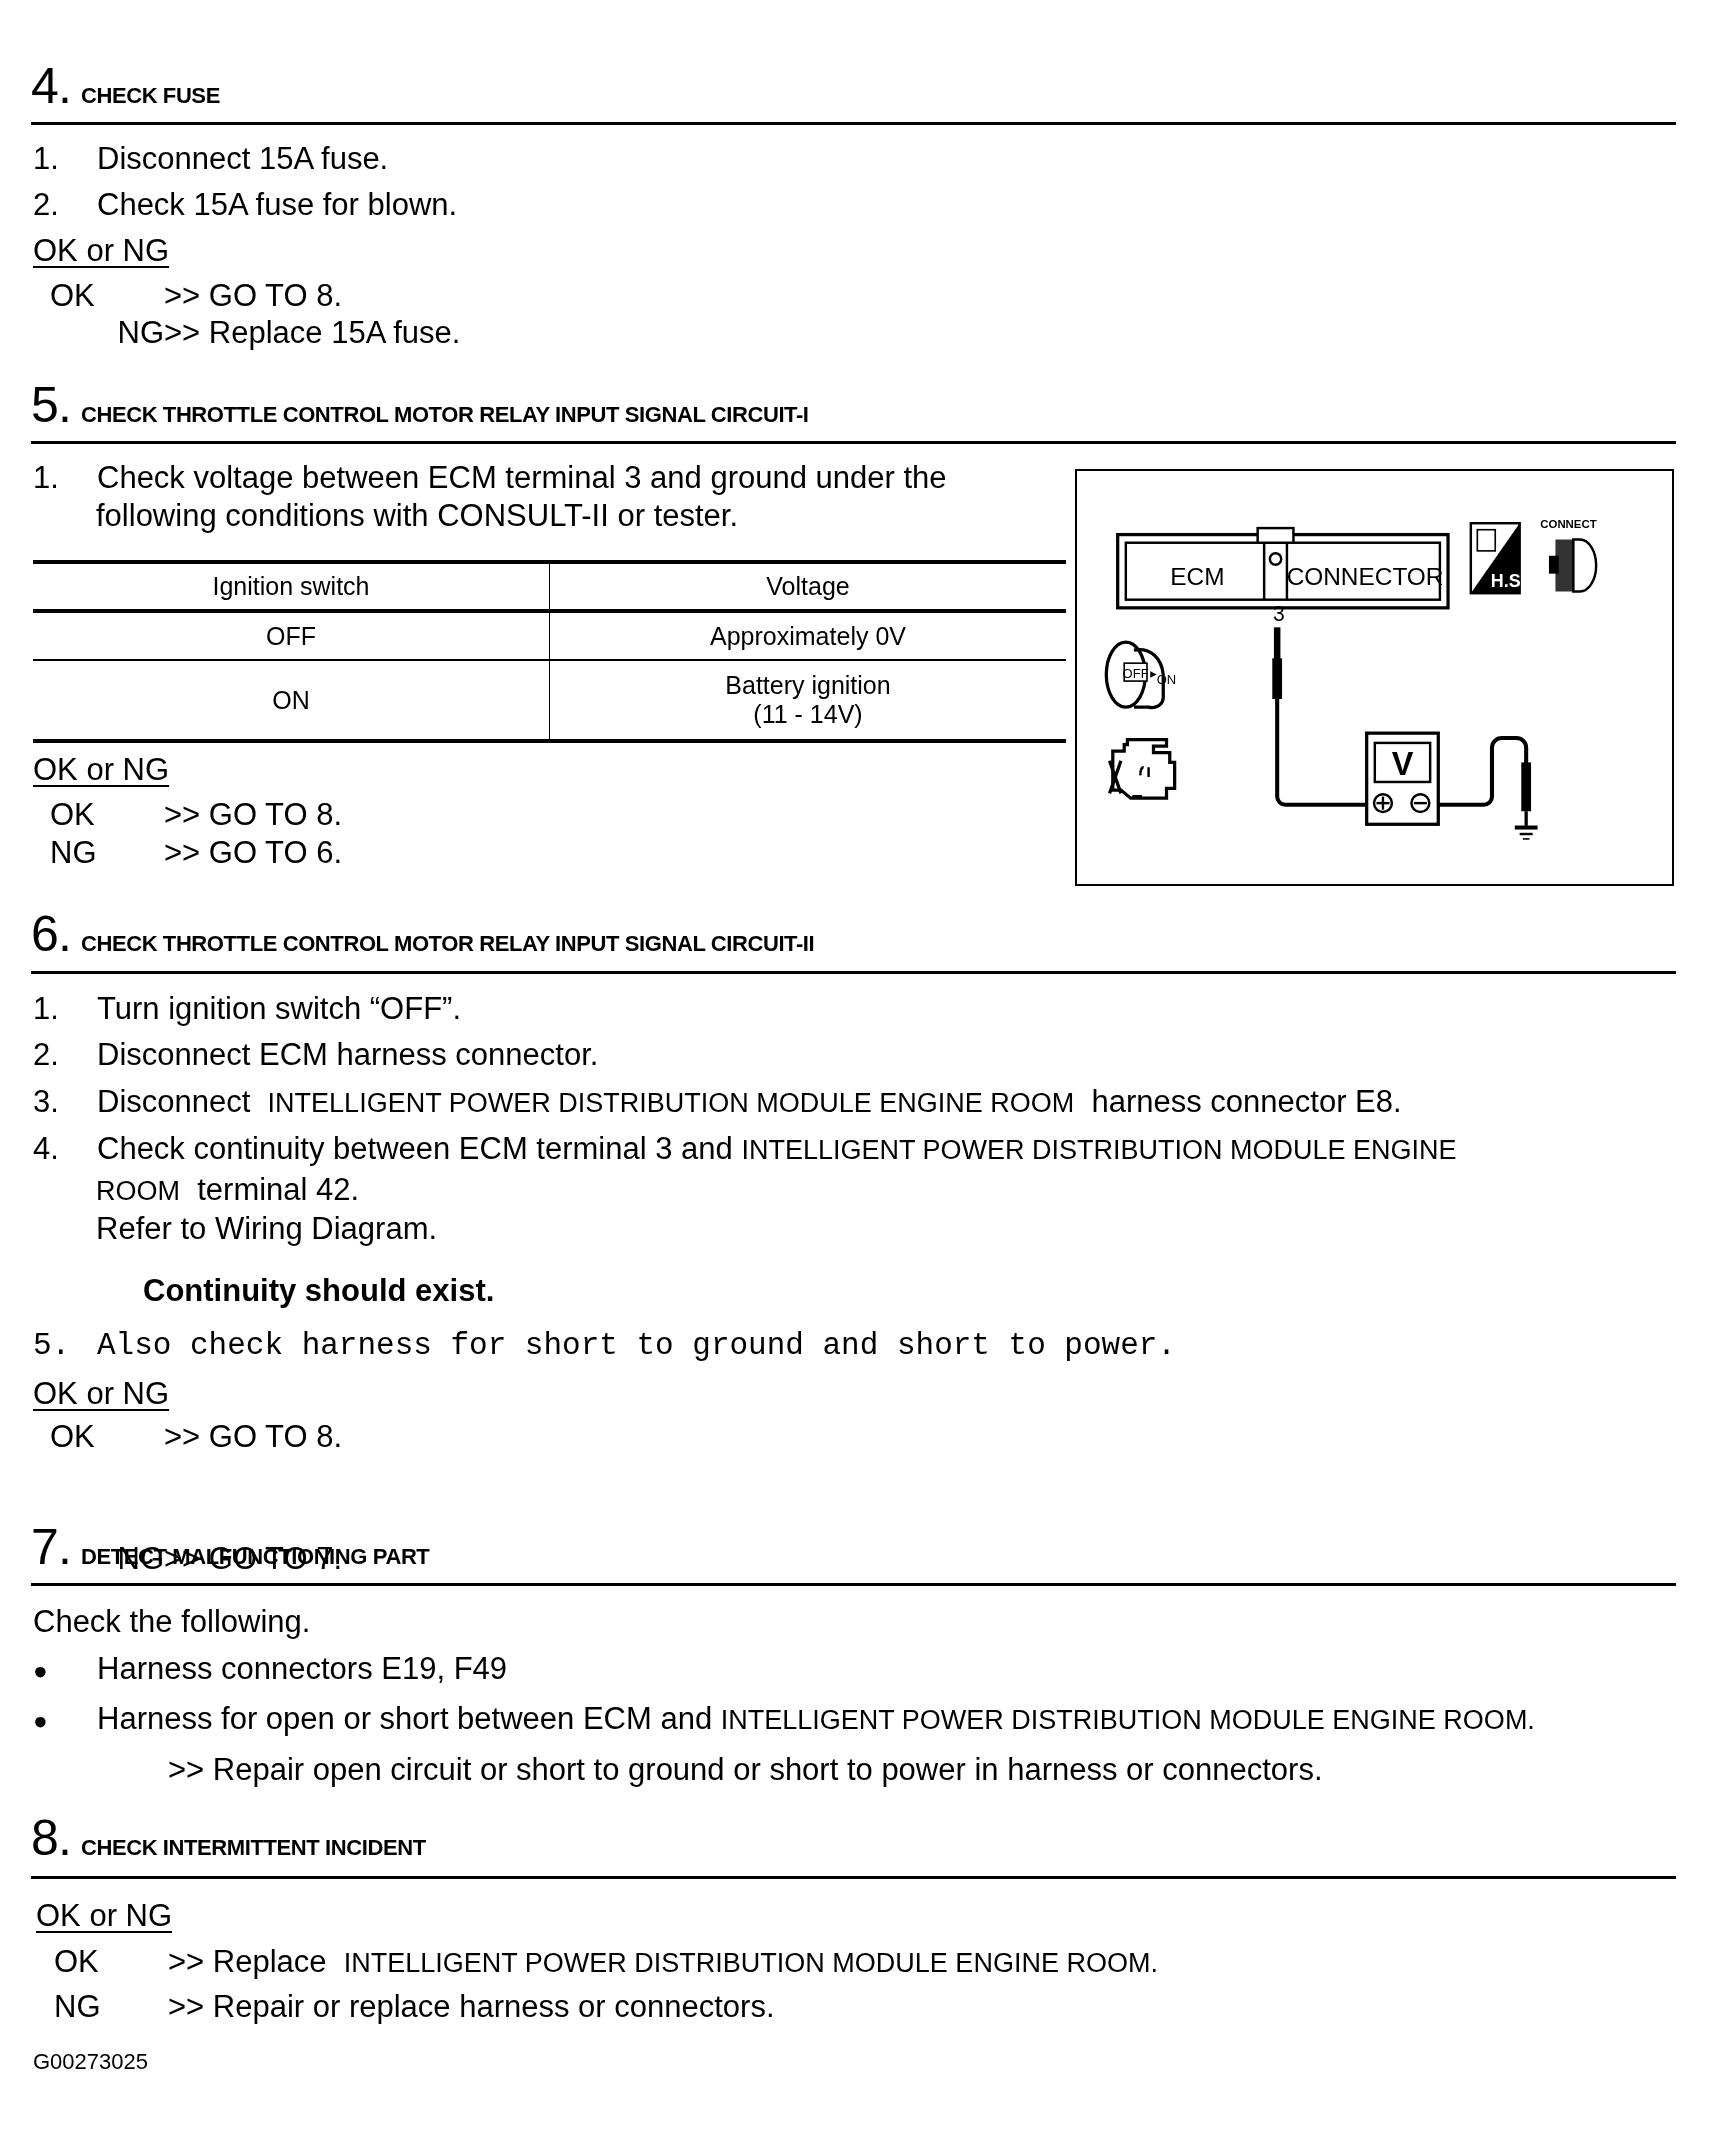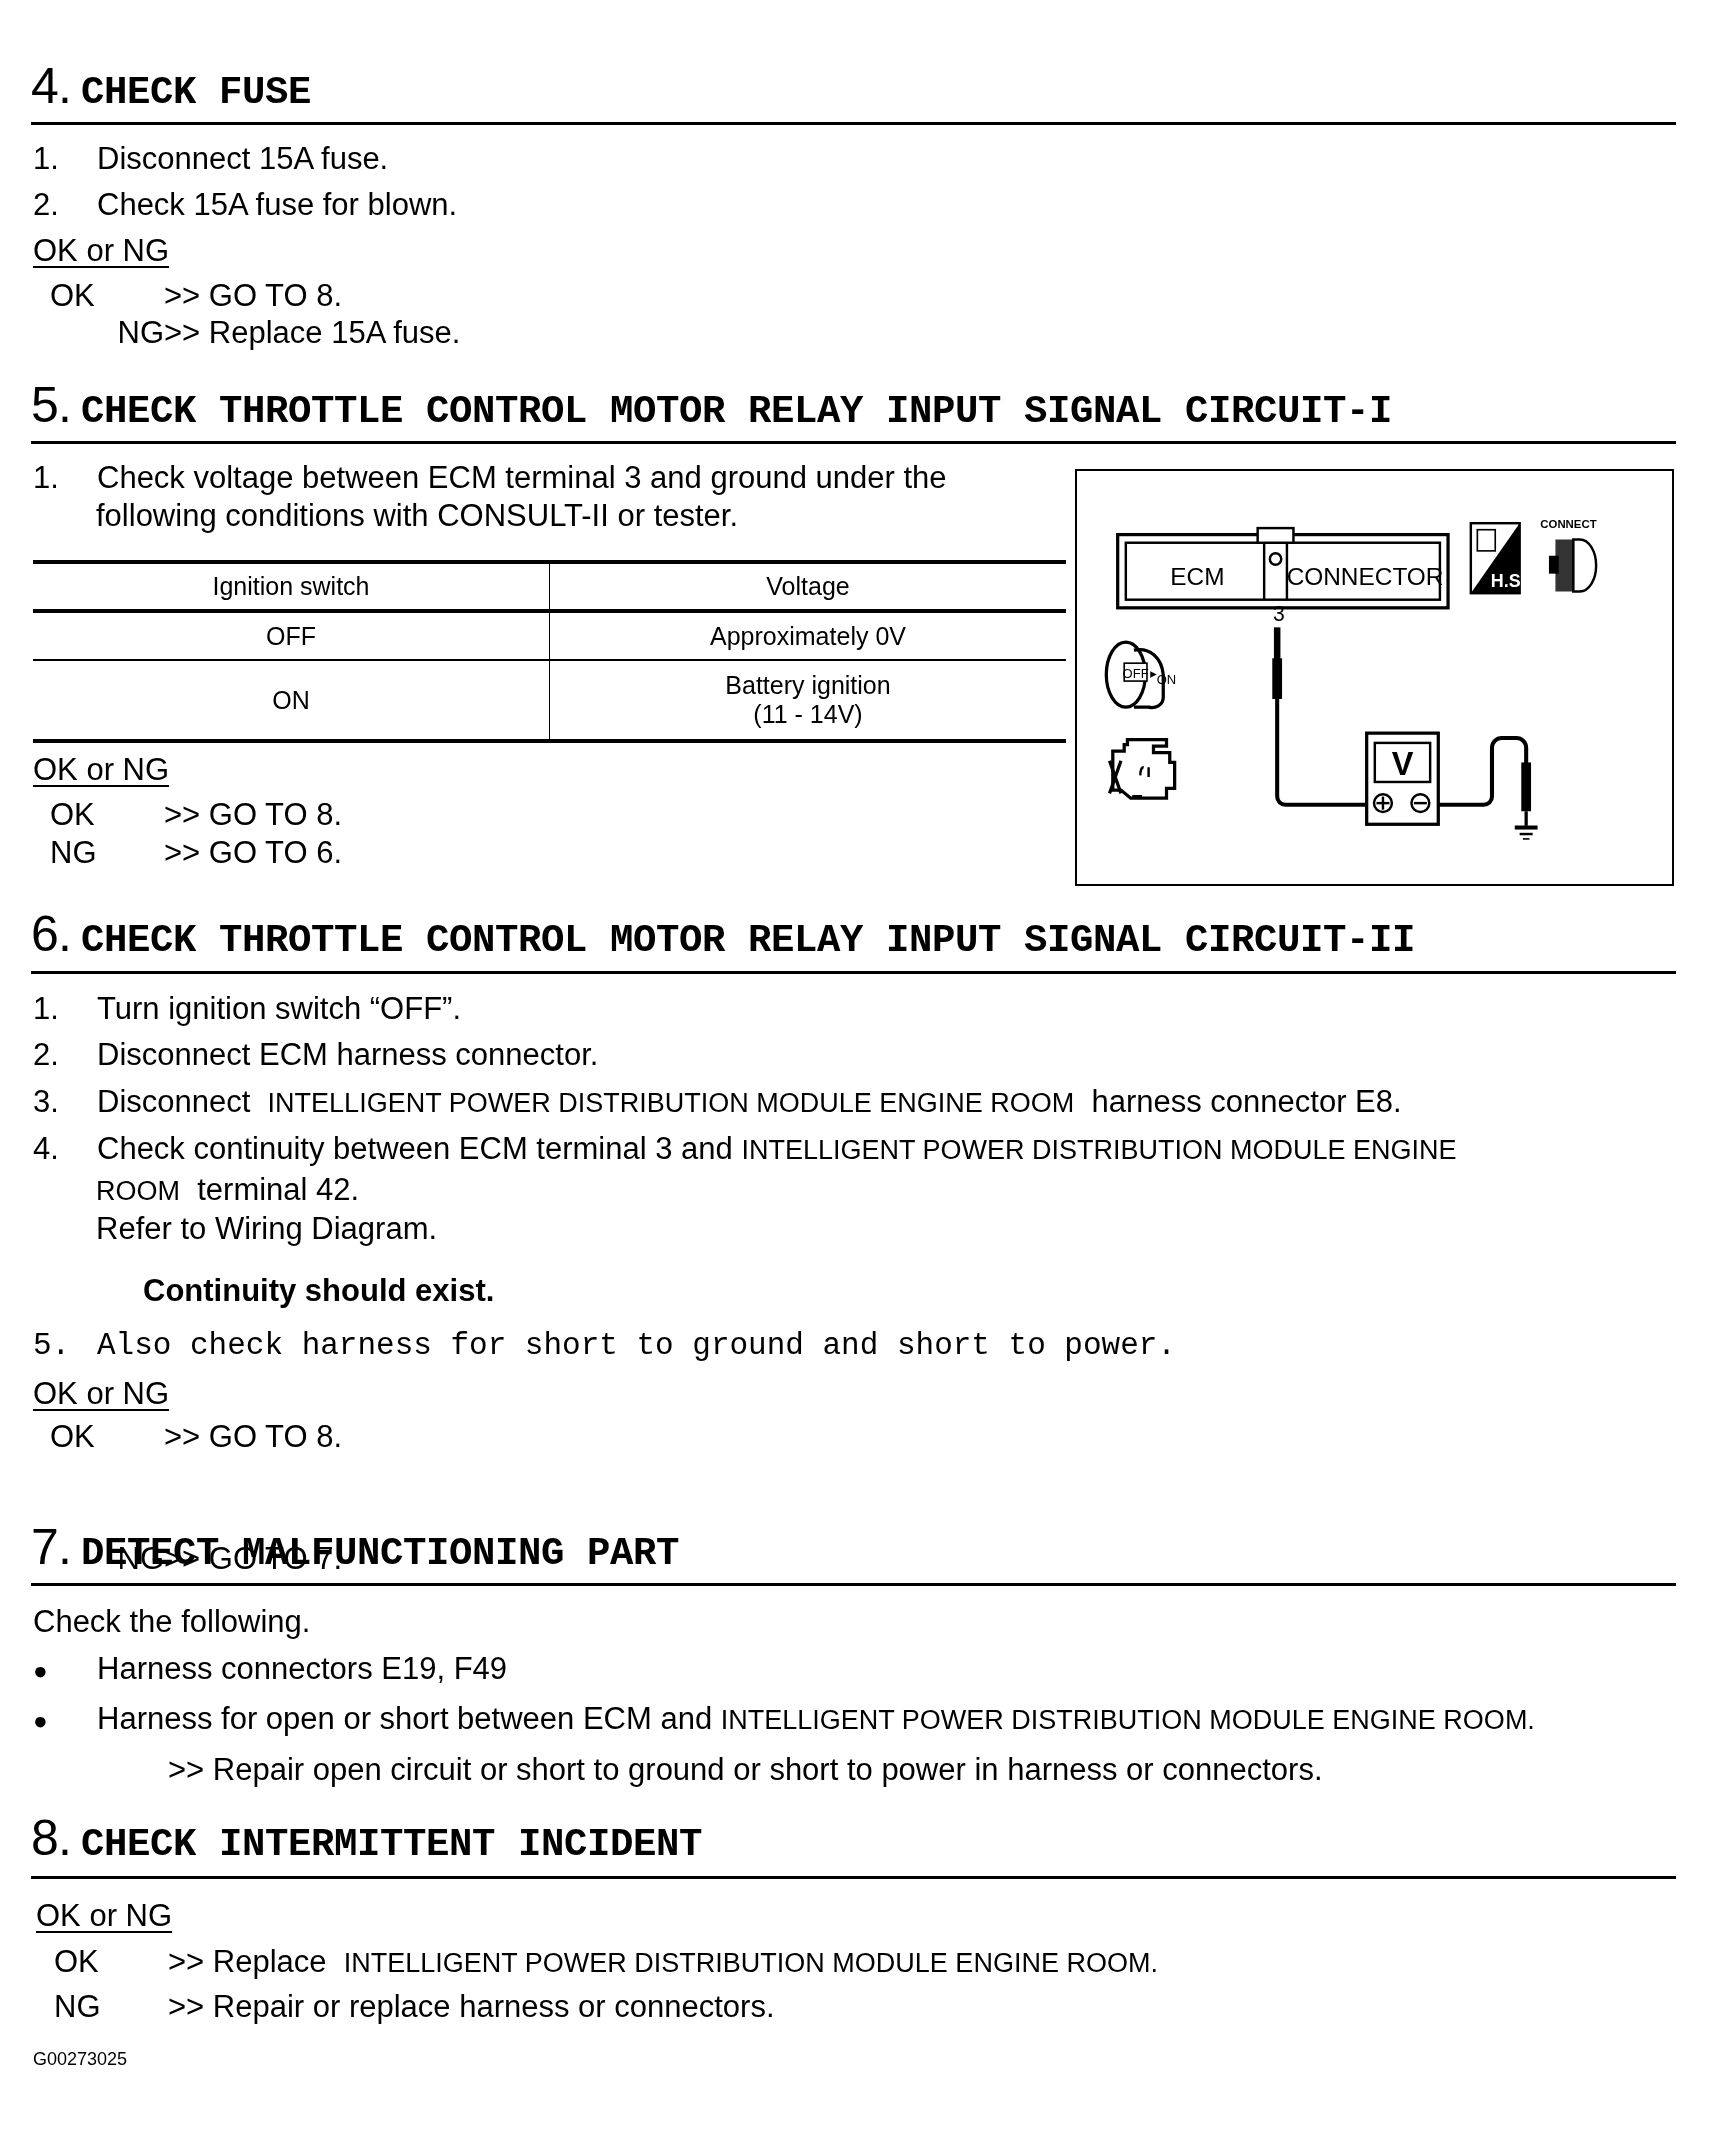--- a/index.html
+++ b/index.html
@@ -1,20 +1,20 @@
 <!DOCTYPE html>
 <html style="font-size:13px"><head>
 <meta charset="utf-8">
 <style>
   html,body{margin:0;padding:0;background:#fff;}
   body{width:1728px;height:2140px;position:relative;overflow:hidden;color:#000;
        font-family:"Liberation Sans", sans-serif;}
   .step-head{position:absolute;left:31px;white-space:nowrap;}
   .step-num{font-size:50px;font-weight:normal;letter-spacing:-0.8px;}
-  .step-title{font-size:39px;font-weight:bold;margin-left:9.8px;letter-spacing:-0.4px;font-family:Liberation Mono, monospace;}
+  .step-title{font-size:22px;font-weight:bold;margin-left:9.8px;letter-spacing:-0.4px;}
   .rule{position:absolute;left:31px;width:1645px;height:3.3px;background:#000;}
   .line{position:absolute;font-size:31px;white-space:nowrap;line-height:1.2;}
   .num{display:inline-block;width:64px;}
   .small{font-size:27px;}
   .okng-h{text-decoration:underline;text-underline-offset:4.9px;text-decoration-thickness:2.4px;}
   .res{display:inline-block;width:114px;}
   .bold{font-weight:bold;}
   table.tbl{position:absolute;left:33px;top:560px;width:1033px;border-collapse:collapse;font-size:25px;}
   table.tbl th,table.tbl td{text-align:center;font-weight:normal;border-right:1.6px solid #000;}
   table.tbl th:last-child,table.tbl td:last-child{border-right:none;}
@@ -204,14 +204,14 @@
 </div>
 <div class="rule" style="top:1876px;"></div>
 <div class="line okng-h" style="left:36px;top:1897px;">OK or NG</div>
 <div class="line" style="left:54px;top:1943px;">
   <span class="res">OK</span><span>&gt;&gt; Replace</span>&nbsp;&nbsp;<span class="small">INTELLIGENT POWER DISTRIBUTION MODULE ENGINE ROOM.</span>
 </div>
 <div class="line" style="left:54px;top:1988px;">
   <span class="res">NG</span><span>&gt;&gt; Repair or replace harness or connectors.</span>
 </div>
 
-<div class="line" style="left:33px;top:2049px;font-size:18px;">G00273025</div>
+<div class="line" style="left:33px;top:2049px;font-size:22px;">G00273025</div>
 
 
 </body></html>

